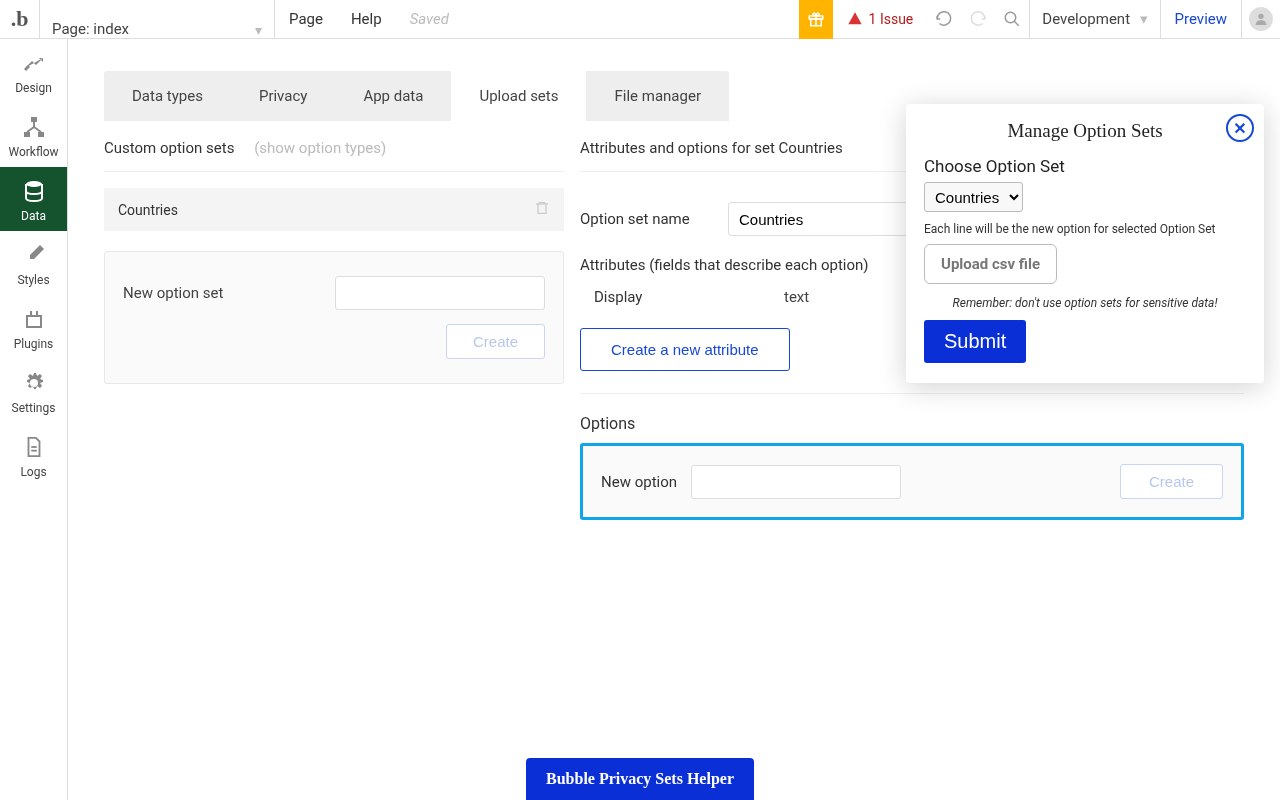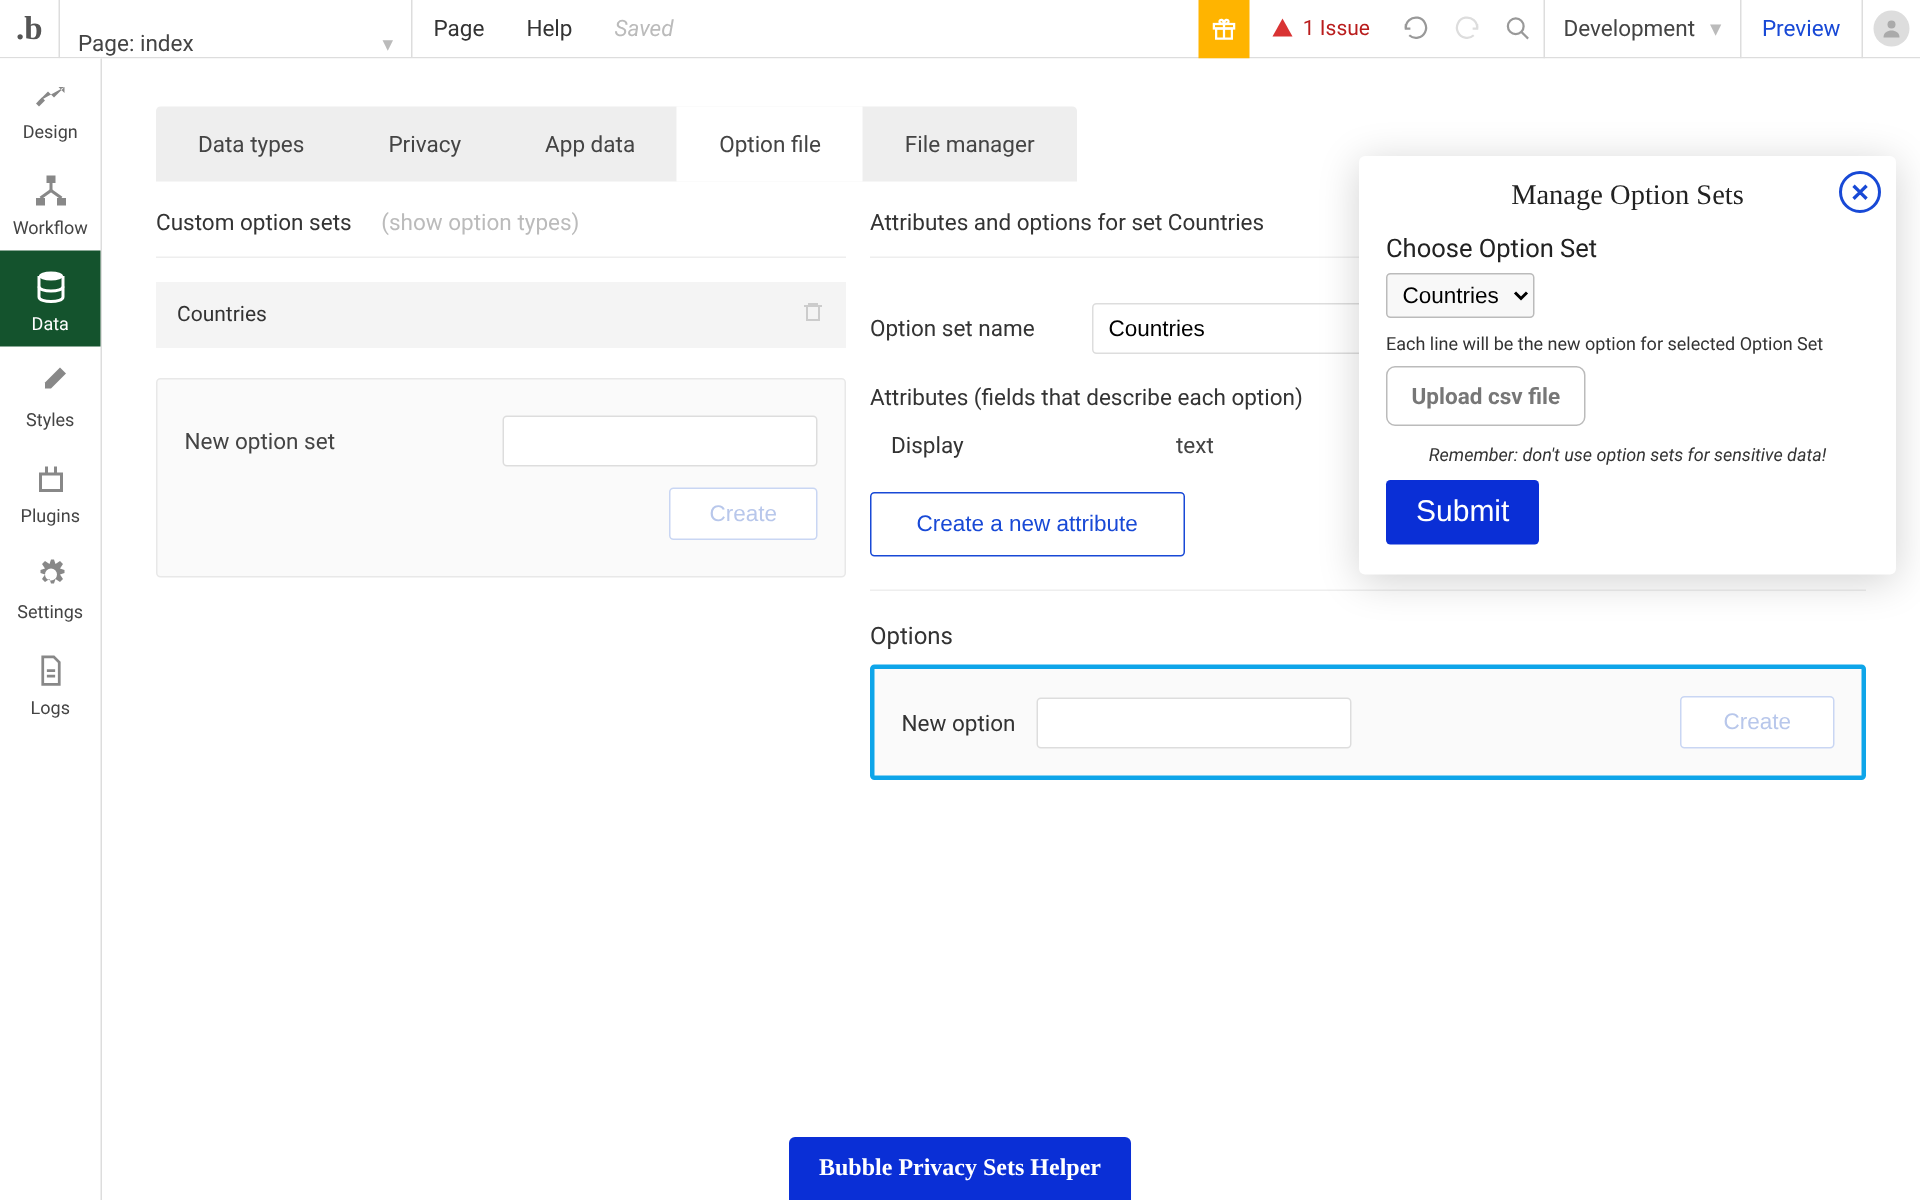--- a/index.html
+++ b/index.html
@@ -214,21 +214,21 @@
       </div>
     <div class="nlabel">Logs</div>
   </div>
 </div>
 
 <div class="main">
   <div class="tabs">
     <div class="tab">Data types</div>
     <div class="tab">Privacy</div>
     <div class="tab">App data</div>
-    <div class="tab active">Option file</div>
+    <div class="tab active">Upload sets</div>
     <div class="tab">File manager</div>
   </div>
 
   <div class="subhdr-row">
 
     <div class="left-col">
       <div class="subhdr">
         <span>Custom option sets</span>
         <span class="show-deleted">(show option types)</span>
       </div>

